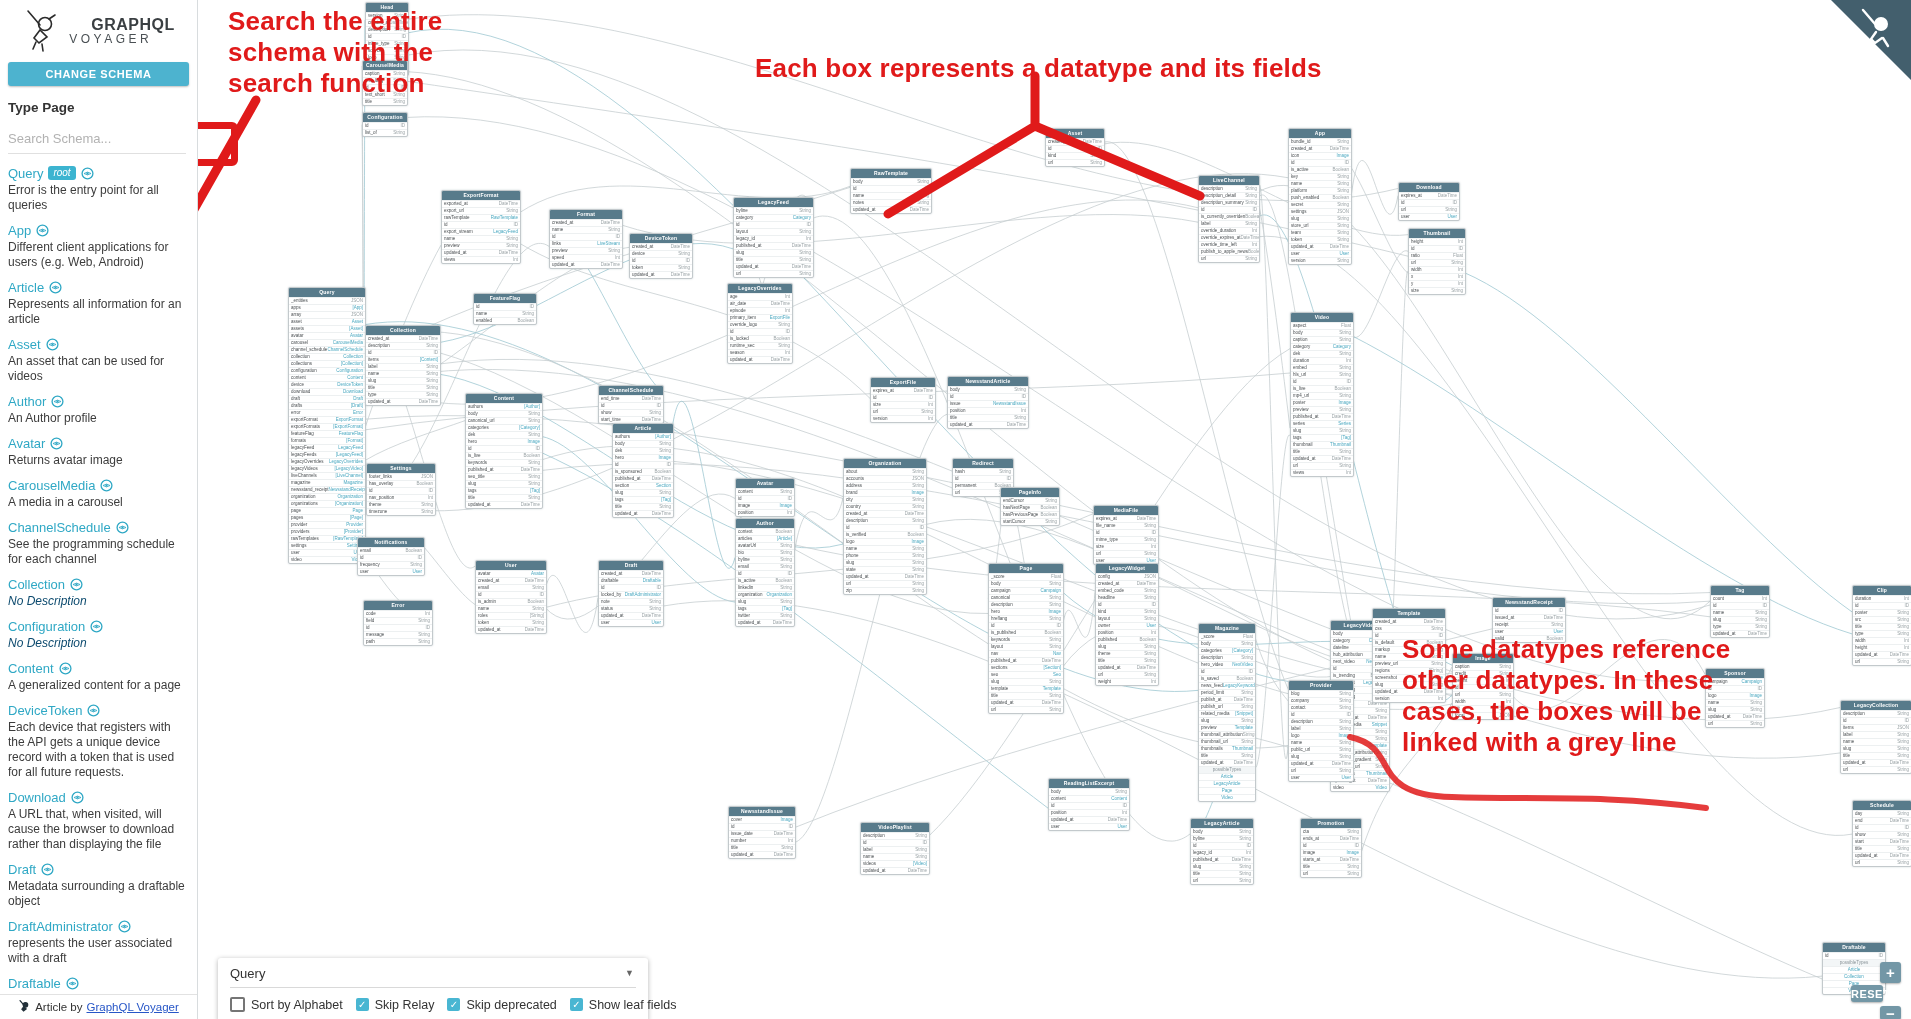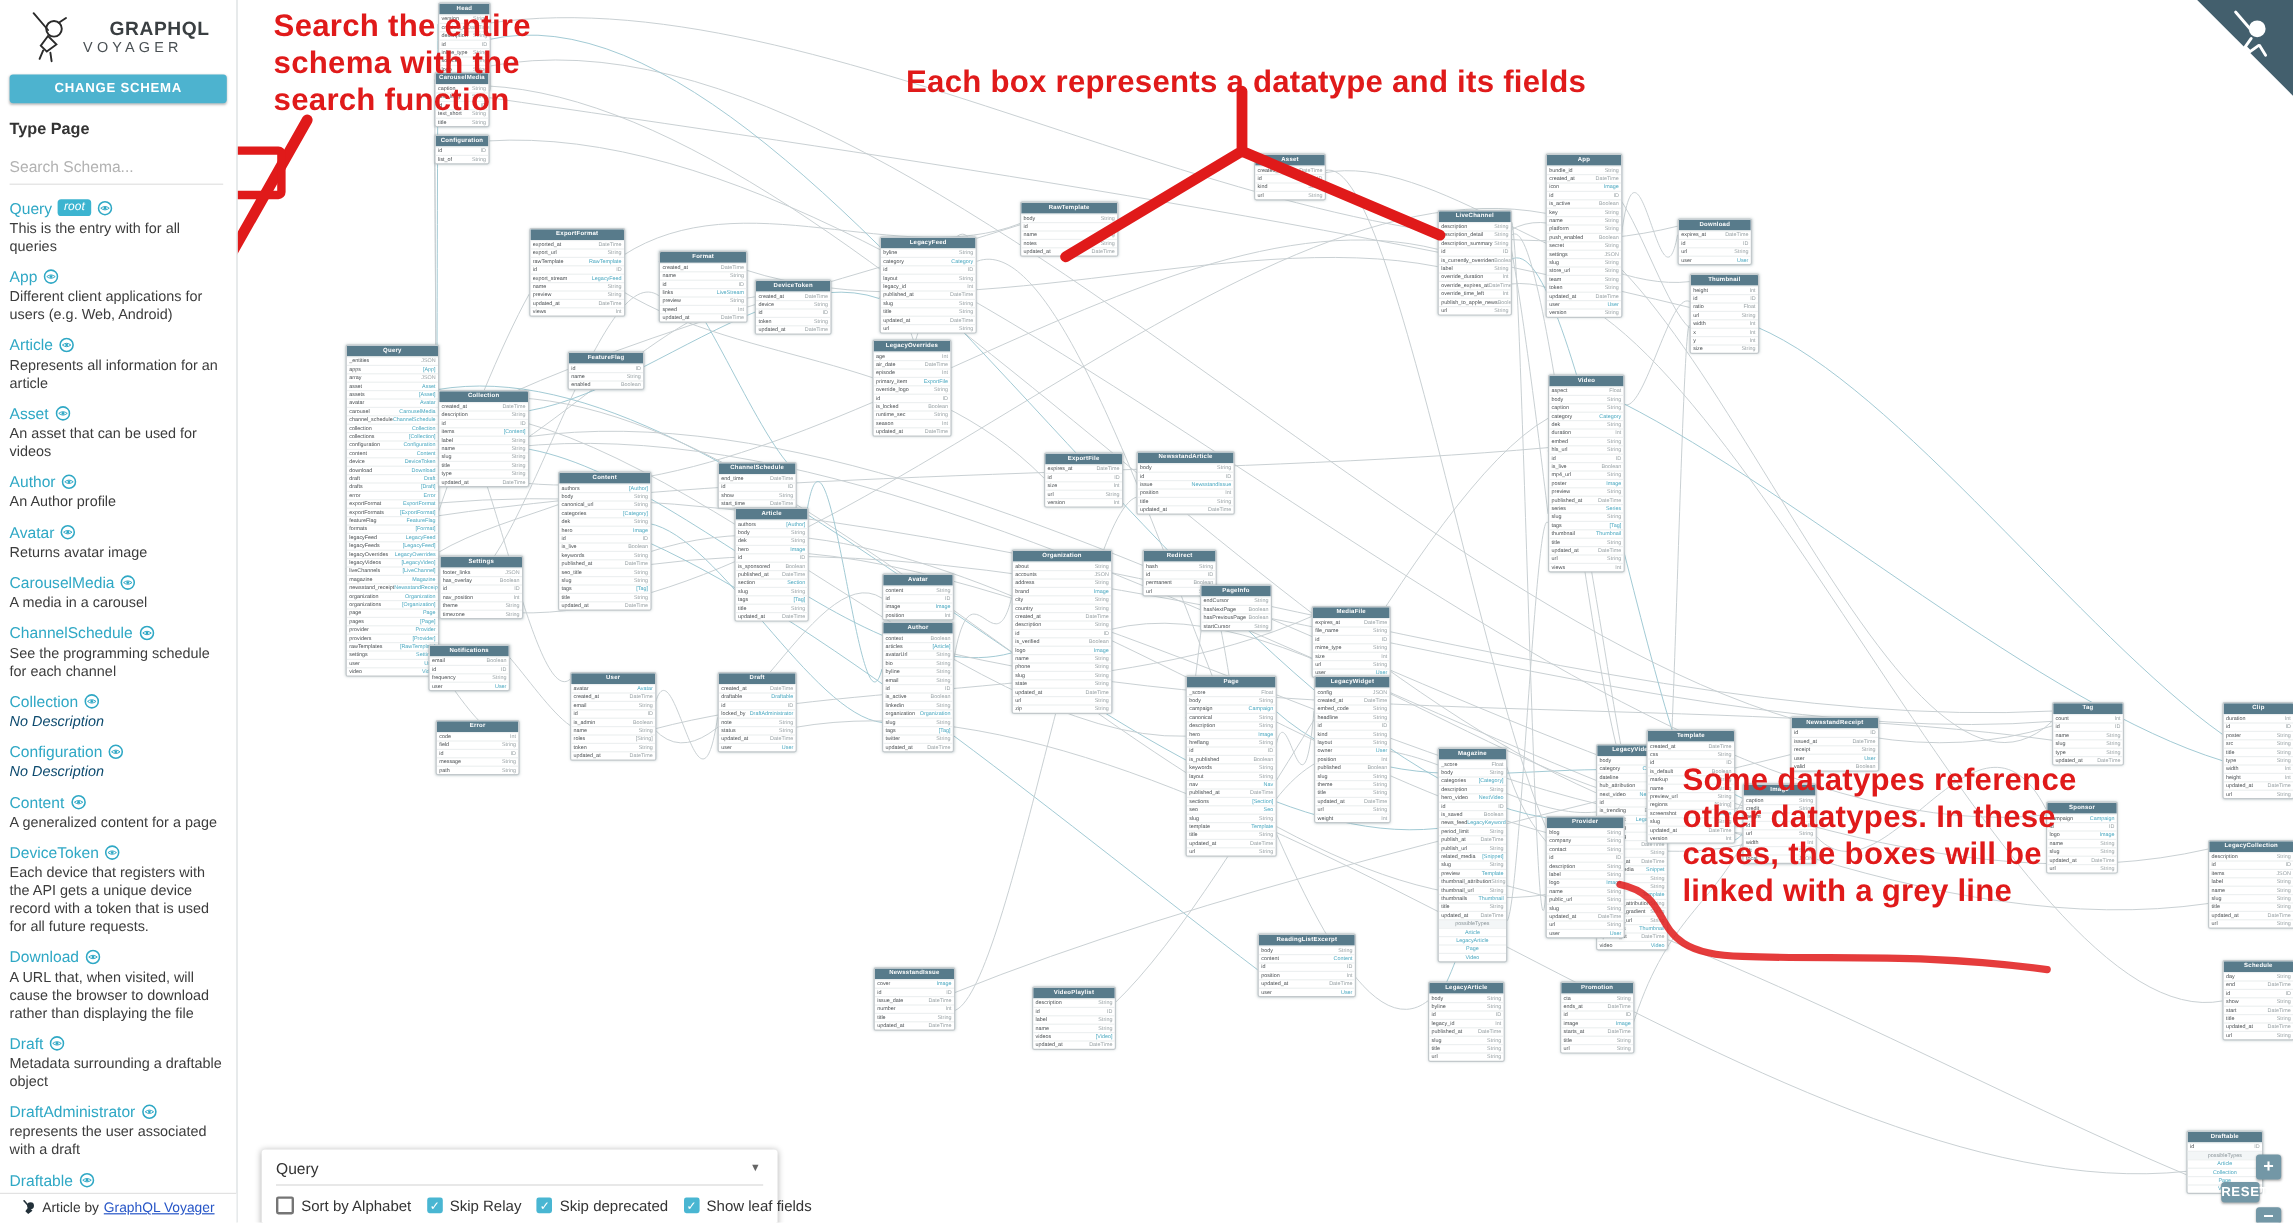--- a/index.html
+++ b/index.html
@@ -2369,21 +2369,21 @@
         <div class="titem">
           <div class="trow">
             <span class="tname">Query</span>
             <span class="tbadge">root</span>
             <svg viewBox="0 0 24 24" width="13" height="13">
               <circle cx="12" cy="12" r="10" fill="none" stroke="#2fa8c5" stroke-width="2.4"></circle>
               <path d="M5.5 12 Q12 6.8 18.5 12 Q12 17.2 5.5 12 Z" fill="none" stroke="#2fa8c5" stroke-width="1.5"></path>
               <circle cx="12" cy="12" r="2.1" fill="#2fa8c5"></circle>
             </svg>
           </div>
-          <div class="tdesc">This is the entry with for all queries</div>
+          <div class="tdesc">Error is the entry point for all queries</div>
         </div>
         <div class="titem">
           <div class="trow">
             <span class="tname">App</span>
             <svg viewBox="0 0 24 24" width="13" height="13">
               <circle cx="12" cy="12" r="10" fill="none" stroke="#2fa8c5" stroke-width="2.4"></circle>
               <path d="M5.5 12 Q12 6.8 18.5 12 Q12 17.2 5.5 12 Z" fill="none" stroke="#2fa8c5" stroke-width="1.5"></path>
               <circle cx="12" cy="12" r="2.1" fill="#2fa8c5"></circle>
             </svg>
           </div>

